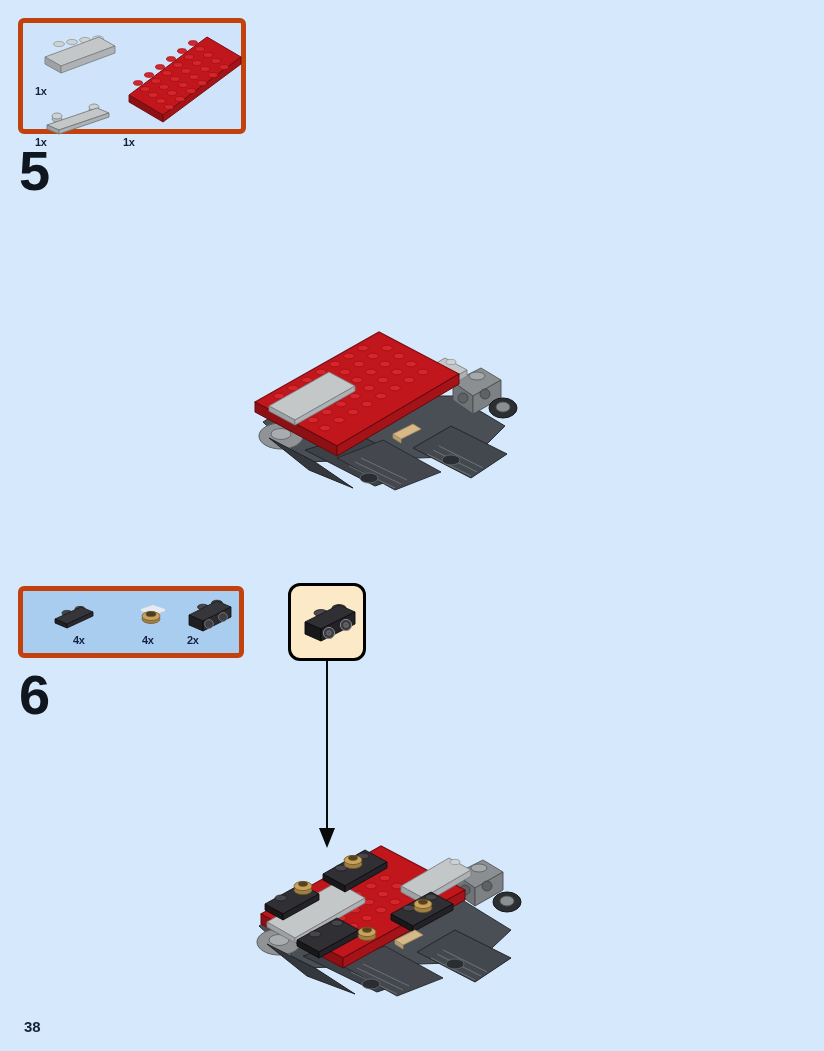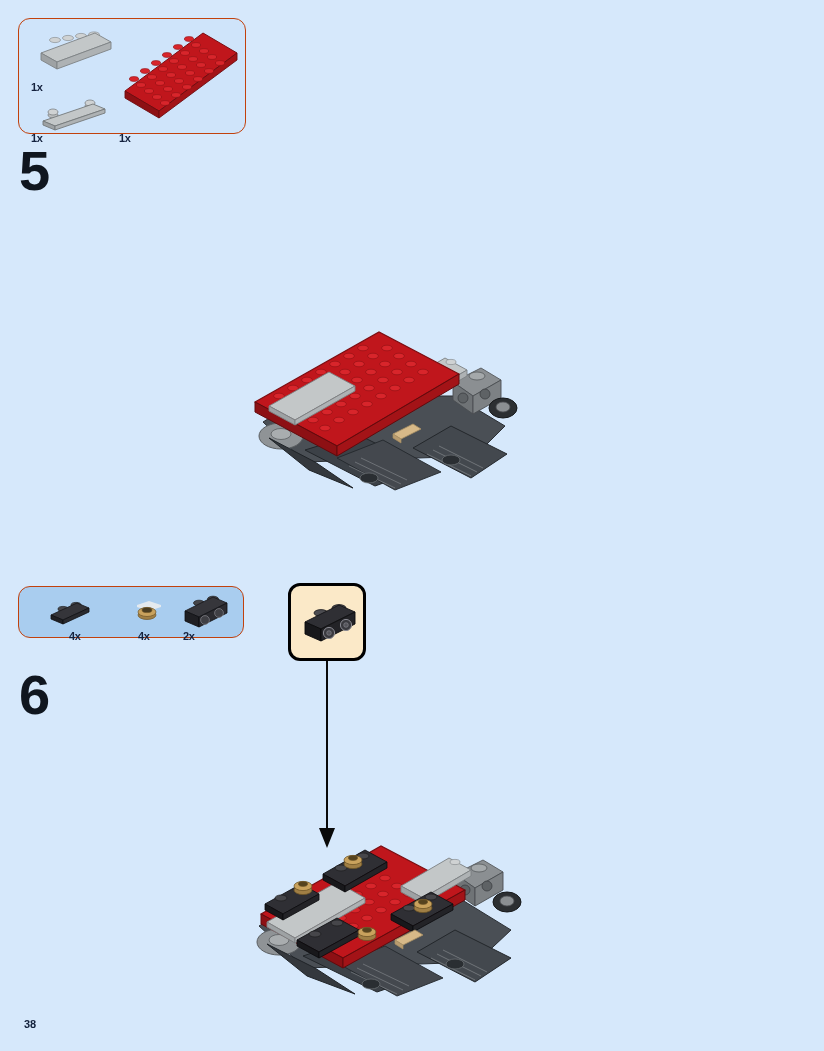--- a/index.html
+++ b/index.html
@@ -15,31 +15,31 @@
     font-family: "Liberation Sans", sans-serif;
     background: #d6e8fb;
   }
 
   
   .abs { position: absolute; }
 
   
   .parts-box {
     position: absolute;
-    border: 1px solid #c2410c;
-    border-radius: 12px;
+    border: 5px solid #c2410c;
+    border-radius: 6px;
     box-sizing: border-box;
     background: #cfe4fa;
   }
   .parts-box.box-a {
     left: 18px; top: 18px; width: 228px; height: 116px;
     background: #cfe4fa;
   }
   .parts-box.box-b {
-    left: 18px; top: 586px; width: 226px; height: 52px;
+    left: 18px; top: 586px; width: 226px; height: 72px;
     background: #a9cdef;
   }
 
   .detail-box {
     position: absolute;
     left: 288px; top: 583px; width: 78px; height: 78px;
     border: 3px solid #000000;
     border-radius: 12px;
     box-sizing: border-box;
     background: #fbe9c8;
@@ -64,21 +64,21 @@
     color: #10161f;
     letter-spacing: -2px;
   }
   .step-num.s5 { left: 19px; top: 143px; }
   .step-num.s6 { left: 19px; top: 667px; }
 
   .page-num {
     position: absolute;
     left: 24px; top: 1018px;
     font-family: "Liberation Sans", sans-serif;
-    font-size: 11px;
+    font-size: 15px;
     font-weight: bold;
     color: #12203a;
   }
 
   
   .arrow-line {
     position: absolute;
     left: 326px; top: 661px;
     width: 2px; height: 175px;
     background: #0a0a0a;

